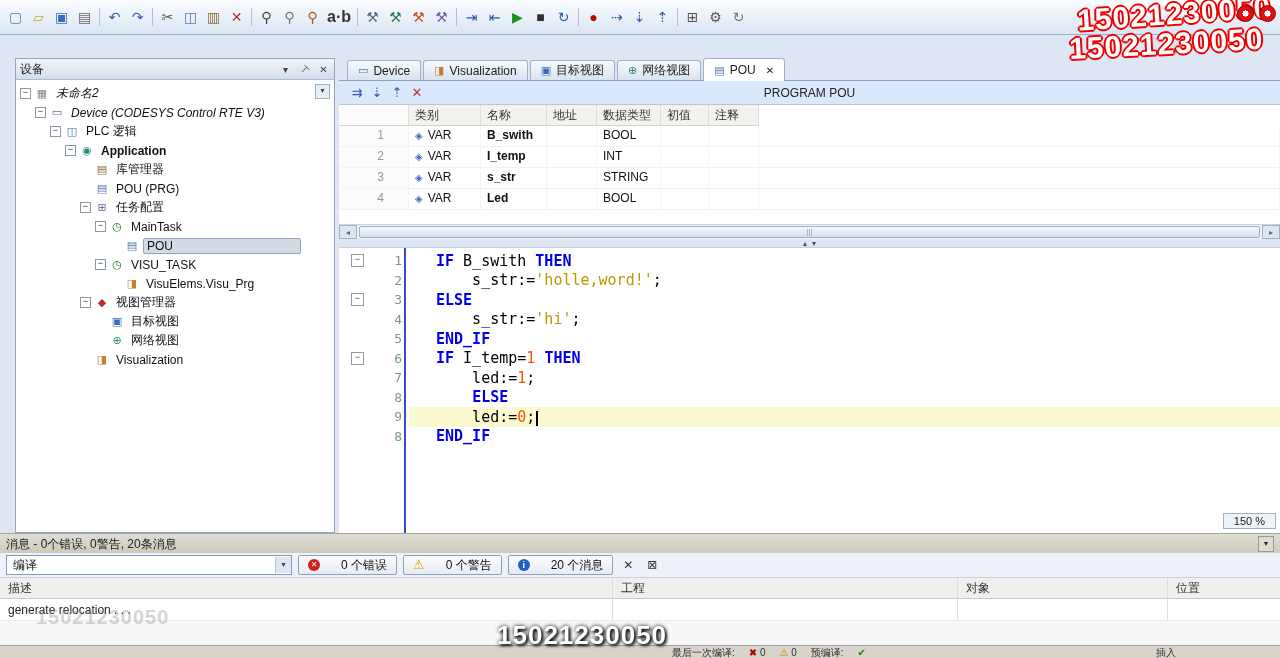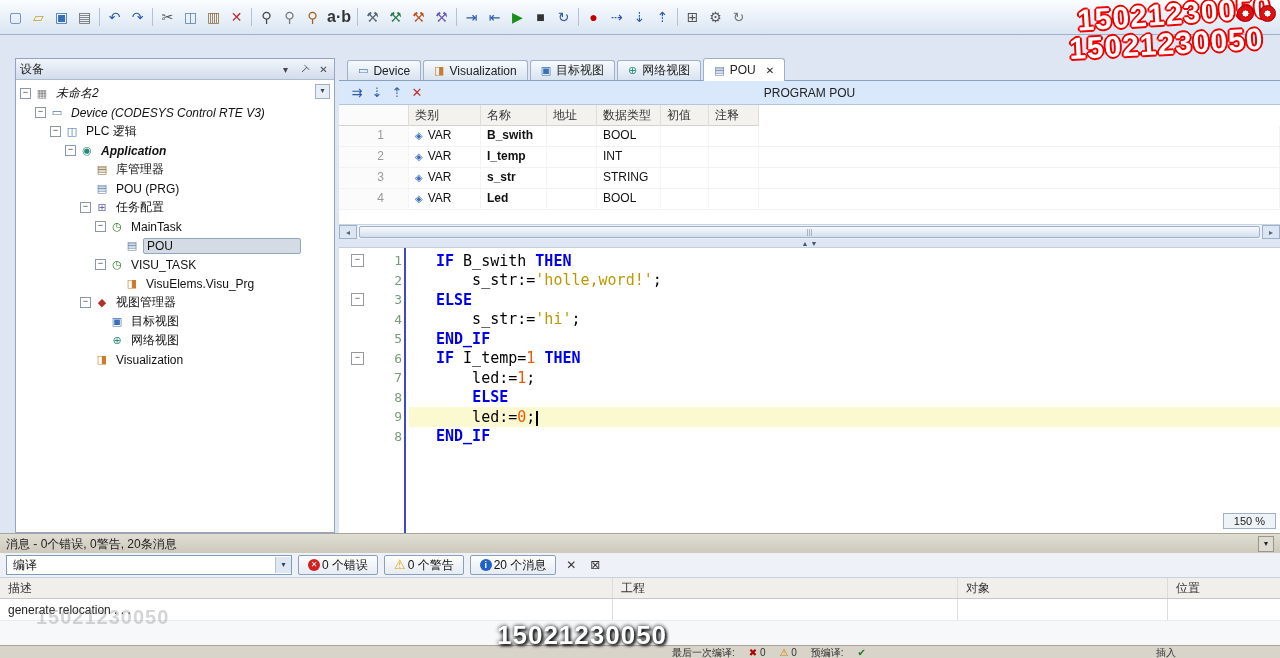--- a/index.html
+++ b/index.html
@@ -40,21 +40,21 @@
   .hicons span{font-size:10px;color:#445;width:13px;text-align:center;}
   .hicons .pin{display:inline-block;transform:rotate(45deg);}
   .tree{position:absolute;left:0;top:21px;right:0;bottom:0;background:#fff;padding-top:4px;overflow:hidden;}
   .trow{display:flex;align-items:center;height:19px;white-space:nowrap;}
   .exp{width:9px;height:9px;border:1px solid #8899aa;background:#fff;font-size:9px;line-height:7px;
        text-align:center;color:#333;margin-right:4px;flex:none;}
   .exp.hid{visibility:hidden;}
   .nico{width:14px;text-align:center;font-size:11px;margin-right:4px;flex:none;}
   .tlb{padding:0 3px;}
   .tlb.i{font-style:italic;}
-  .tlb.b{font-weight:bold;font-style:italic;}
+  .tlb.b{font-weight:bold;}
   .trow.sel .tlb{background:#d4dbe4;border:1px solid #93a6c0;border-radius:2px;flex:0 0 150px;}
   .tree-corner{position:absolute;top:25px;right:4px;width:13px;height:13px;border:1px solid #9fb1c8;
                background:#e8eef6;font-size:8px;line-height:12px;text-align:center;color:#445;}
 
   
   .editor{position:absolute;left:324px;top:0;right:0;height:475px;display:flex;flex-direction:column;}
   .tabbar{display:flex;align-items:flex-end;height:22px;padding-left:8px;border-bottom:1px solid #8ba0bc;}
   .tab{display:flex;align-items:center;gap:5px;height:19px;padding:0 10px;
        background:linear-gradient(#f6fafd,#d8e3f0);border:1px solid #9fb1c8;border-bottom:none;
        border-radius:3px 3px 0 0;margin-right:2px;color:#222;}
@@ -107,21 +107,21 @@
               padding:0 6px;color:#222;}
   .mtb{width:14px;height:14px;border:1px solid #9a968c;background:#dedbd0;font-size:8px;line-height:13px;
        text-align:center;}
   .msgs{position:absolute;left:0;top:553px;right:0;height:92px;background:#f6f8fa;}
   .msgs-toolbar{height:24px;display:flex;align-items:center;background:#eef2f8;border-bottom:1px solid #c8d2de;
                 padding-left:6px;gap:6px;}
   .combo{width:278px;height:18px;background:#fff;border:1px solid #7f9db9;display:flex;align-items:center;
          justify-content:space-between;padding-left:6px;}
   .carrow{width:15px;height:16px;background:#dfe8f2;border-left:1px solid #b7c6d6;font-size:8px;
           line-height:15px;text-align:center;color:#345;}
-  .mbtn{display:flex;align-items:center;gap:2px;height:18px;padding:0 9px;border:1px solid #8ba0bc;
+  .mbtn{display:flex;align-items:center;gap:21px;height:18px;padding:0 9px;border:1px solid #8ba0bc;
         background:linear-gradient(#fdfdfd,#e6ecf3);border-radius:2px;}
   .ico-err{width:12px;height:12px;border-radius:50%;background:#d22020;color:#fff;font-size:8px;
            line-height:12px;text-align:center;display:inline-block;}
   .ico-err::before{content:"✕";}
   .ico-warn{color:#e8a000;font-size:13px;line-height:12px;}
   .ico-warn::before{content:"⚠";}
   .ico-info{width:12px;height:12px;border-radius:50%;background:#1e62c8;color:#fff;font-size:9px;
             line-height:12px;text-align:center;display:inline-block;font-weight:bold;}
   .ico-info::before{content:"i";}
   .mico{width:18px;text-align:center;font-size:12px;color:#333;}

